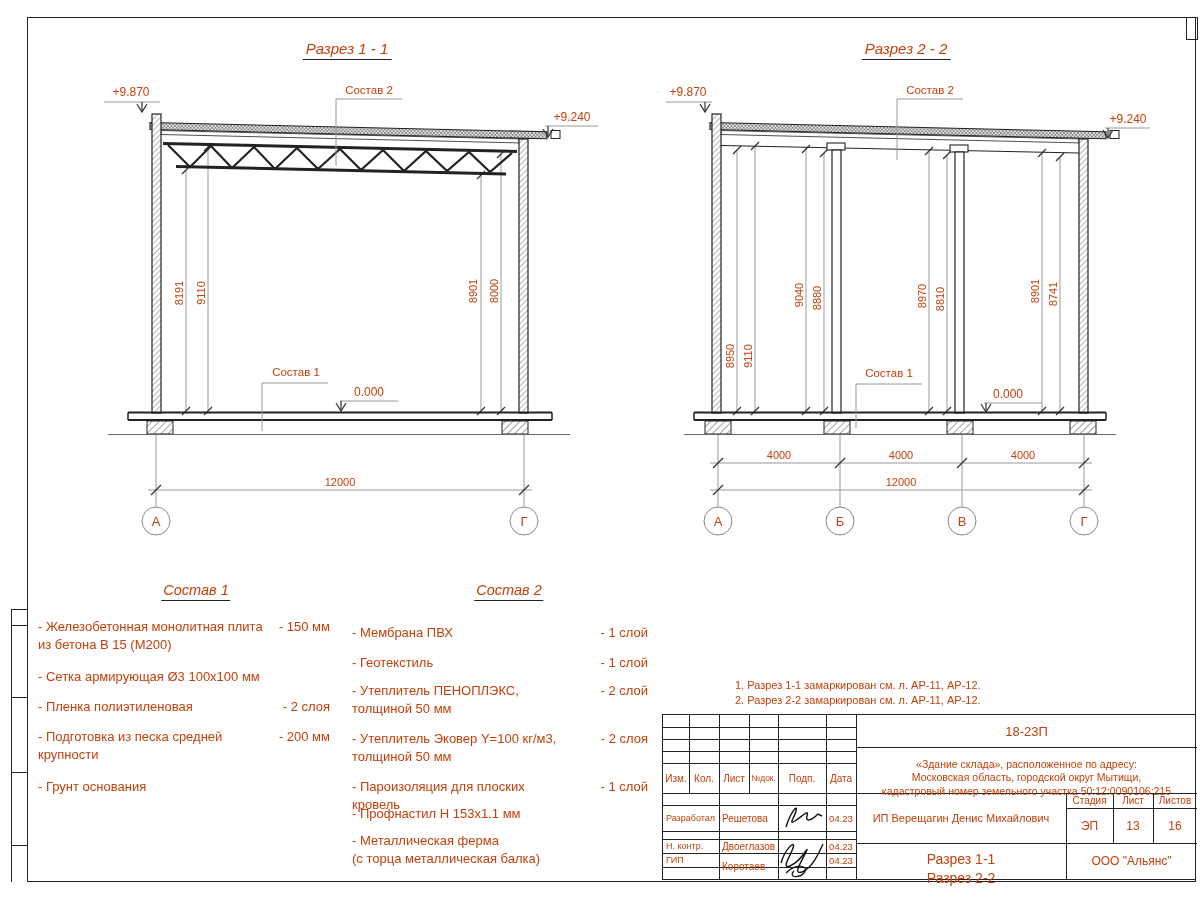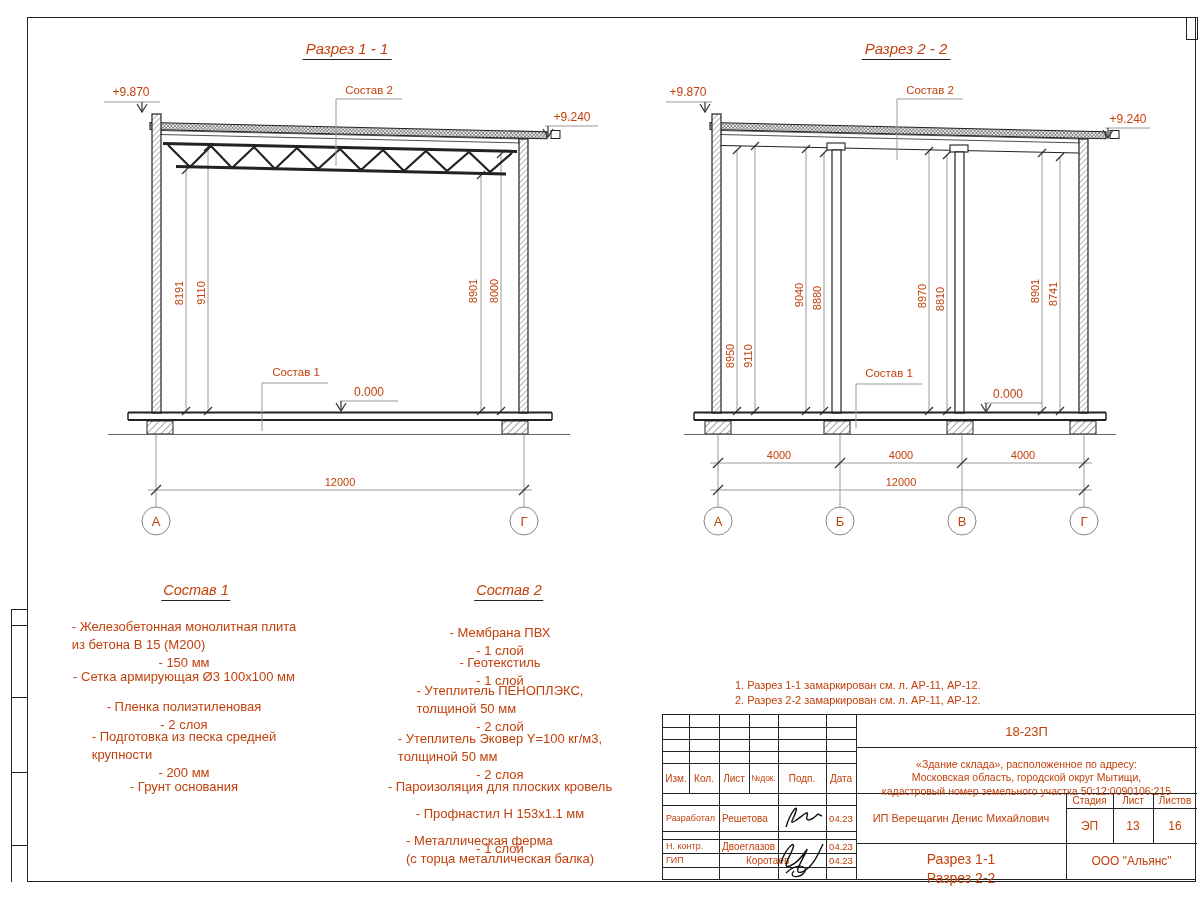--- a/index.html
+++ b/index.html
@@ -15,21 +15,21 @@
   .lbl{position:absolute;transform:translate(-50%,-50%);font-size:11.5px;white-space:nowrap;}
   .elev{position:absolute;transform:translate(-50%,-50%);font-size:12px;white-space:nowrap;}
   .dimh{position:absolute;transform:translate(-50%,-50%);font-size:11px;white-space:nowrap;}
   .vdim{position:absolute;transform:translate(-50%,-50%) rotate(-90deg);font-size:11px;white-space:nowrap;}
   .axis{position:absolute;width:27px;height:27px;border:1.1px solid #888;border-radius:50%;
         background:#fff;display:flex;align-items:center;justify-content:center;
         font-size:13px;transform:translate(-50%,-50%);}
   .ltitle{position:absolute;transform:translateX(-50%);font-size:14.5px;font-style:italic;
           border-bottom:1.2px solid #222;padding:0 2px 2px 2px;white-space:nowrap;}
   .list{position:absolute;font-size:13px;}
-  .lrow{position:absolute;left:0;right:0;display:flex;justify-content:space-between;align-items:center;flex-direction:column;}
+  .lrow{position:absolute;left:0;right:0;display:flex;justify-content:space-between;align-items:flex-start;}
   .lname{white-space:pre-line;line-height:1.4;}
   .lval{white-space:nowrap;line-height:1.4;}
   .notes{position:absolute;font-size:11px;line-height:1.4;}
   .tb{position:absolute;left:662px;top:714px;width:534px;height:166px;
       border:1.6px solid #222;box-sizing:border-box;font-size:11px;}
   .vl{position:absolute;width:1px;background:#222;}
   .hl{position:absolute;height:1px;background:#222;}
   .tc{position:absolute;display:flex;align-items:center;justify-content:center;
       text-align:center;box-sizing:border-box;}
   .tl{justify-content:flex-start;padding-left:3px;text-align:left;}
@@ -376,21 +376,21 @@
     <div class="tc" style="left:115px;top:48px;width:48px;height:30px;font-size:10px;">Подп.</div>
     <div class="tc" style="left:163px;top:48px;width:30px;height:30px;font-size:10px;">Дата</div>
 
     <div class="tc tl" style="left:0;top:90px;width:56px;height:26px;font-size:9px;">Разработал</div>
     <div class="tc tl" style="left:56px;top:90px;width:59px;height:26px;font-size:10px;">Решетова</div>
     <div class="tc" style="left:163px;top:90px;width:30px;height:26px;font-size:9.5px;">04.23</div>
     <div class="tc tl" style="left:0;top:124px;width:56px;height:14px;font-size:9px;">Н. контр.</div>
     <div class="tc tl" style="left:56px;top:124px;width:59px;height:14px;font-size:10px;">Двоеглазов</div>
     <div class="tc" style="left:163px;top:124px;width:30px;height:14px;font-size:9.5px;">04.23</div>
     <div class="tc tl" style="left:0;top:138px;width:56px;height:14px;font-size:9px;">ГИП</div>
-    <div class="tc tl" style="left:56px;top:138px;width:59px;height:14px;font-size:10px;margin-left:24px;">Коротаев</div>
+    <div class="tc tl" style="left:56px;top:144px;width:59px;height:14px;font-size:10px;">Коротаев</div>
     <div class="tc" style="left:163px;top:138px;width:30px;height:14px;font-size:9.5px;">04.23</div>
 
     <svg class="abs" style="left:117px;top:86px;" width="46" height="32">
       <path d="M6,26 C11,10 18,3 16,10 C14,18 8,24 15,20 C24,14 29,8 27,15 C25,21 31,20 38,13 L42,15" fill="none" stroke="#111" stroke-width="1.4"></path>
     </svg>
     <svg class="abs" style="left:113px;top:120px;" width="52" height="44">
       <path d="M5,28 C9,14 20,4 17,13 C14,22 5,34 14,31 C26,26 34,8 30,17 C26,26 16,40 26,37 C36,33 42,20 47,9" fill="none" stroke="#111" stroke-width="1.4"></path>
       <path d="M10,38 C20,28 34,30 28,38 C22,44 12,42 18,36" fill="none" stroke="#111" stroke-width="1.2"></path>
     </svg>
 

